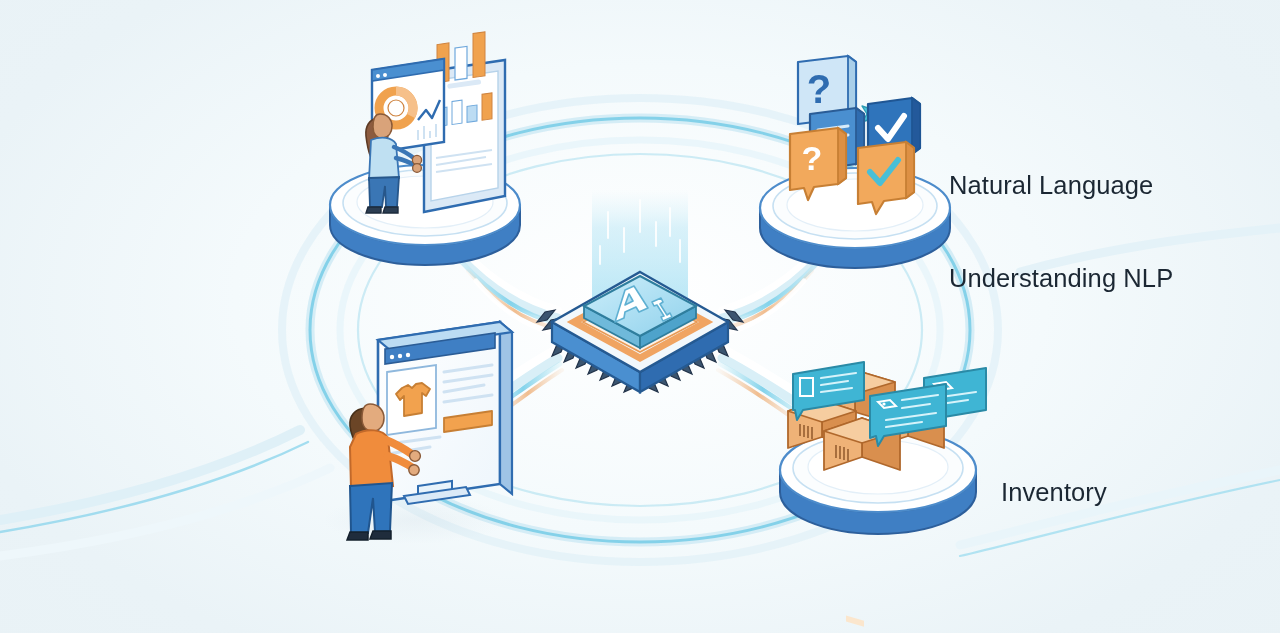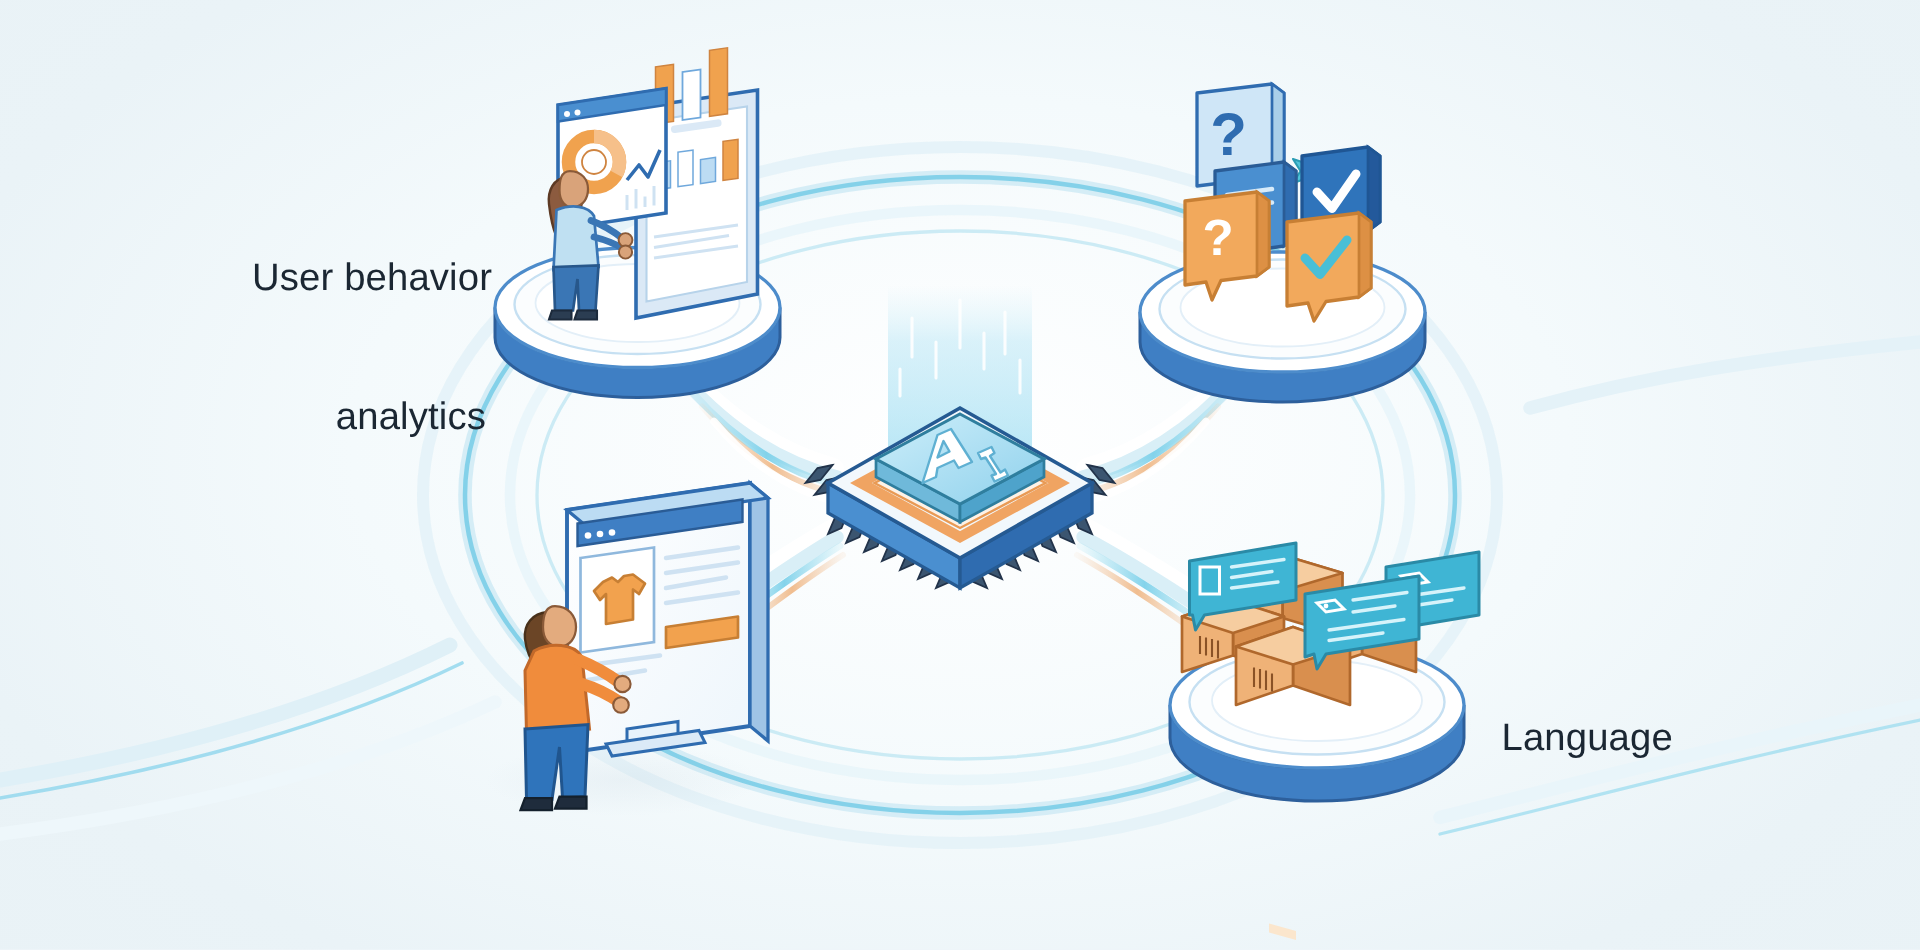--- a/index.html
+++ b/index.html
@@ -394,26 +394,24 @@
 
       <g fill="#ffffff" stroke="#5fb0d2" stroke-width="1.6" stroke-linejoin="round">
         <path d="M625,290 l9,-4 l14,22 l-9,4 l-3,-5 l-11,5 l-1,6 l-9,4 z M625,305 l8,-4 l-4,-7 z"></path>
         <path d="M652,302 l9,-4 l2,4 l-3,2 l7,11 l3,-2 l2,4 l-9,4 l-2,-4 l3,-1 l-7,-11 l-3,1 z"></path>
       </g>
     </g>
 
     </g>
   </svg>
 
-  <div class="lbl" id="lbl-analytics">
-    <span>User behavior</span>
-    <span>analytics</span>
+
+  <div class="lbl" id="lbl-nlp">
+    <span>Natural Language</span>
+    <span>Understanding NLP</span>
   </div>
 
-  <div class="lbl" id="lbl-nlp">
-  </div>
-
   <div class="lbl" id="lbl-inventory">
-    <span>Language</span>
+    <span>Inventory</span>
     
   </div>
 
 </div>
 
 </body></html>

